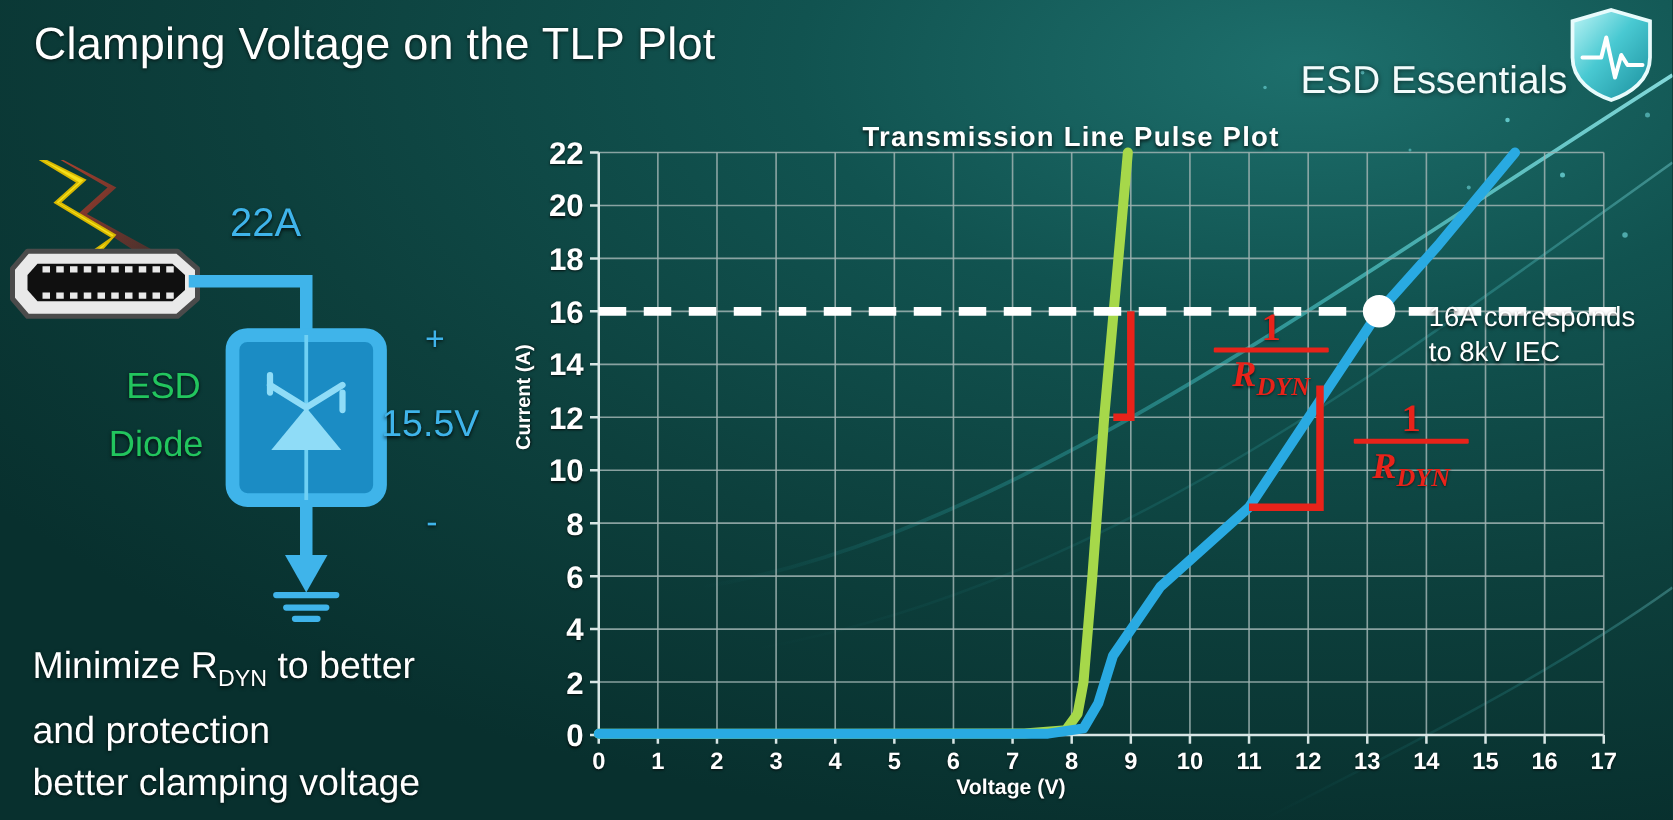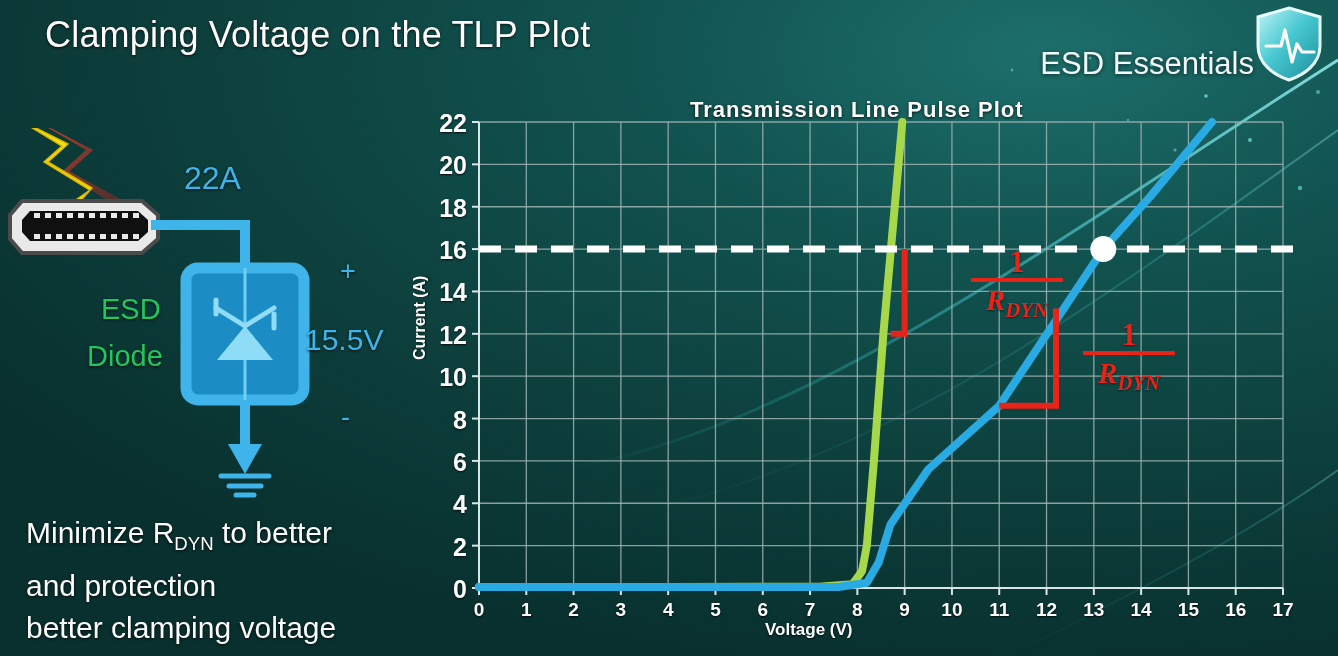--- a/index.html
+++ b/index.html
@@ -6,21 +6,21 @@
   body{
     width:1338px;height:656px;overflow:hidden;
     font-family:"Liberation Sans",sans-serif;
     background:#0c3533;
     position:relative;
   }
   
   #bg{position:absolute;inset:0;z-index:0;}
   
   #slide-title{
-    position:absolute;left:45px;top:14px;z-index:6;
+    position:absolute;left:27px;top:14px;z-index:6;
     font-size:36px;color:#ffffff;letter-spacing:.2px;
     text-shadow:0 1px 3px rgba(0,0,0,.75);
     white-space:nowrap;
   }
   
   #brand{position:absolute;right:14px;top:6px;z-index:6;display:flex;align-items:flex-end;gap:0;}
   #brand-text{font-size:31px;color:#f2fbfb;text-shadow:0 1px 4px rgba(0,0,0,.6);white-space:nowrap;}
   #brand-logo{width:70px;height:76px;display:block;}
   
   #diagram{position:absolute;left:0;top:128px;width:420px;height:380px;z-index:5;}
@@ -307,20 +307,22 @@
       </g>
       <path d="M64 494.9409090909091 Q158.58823529411765 494.9409090909091 253.1764705882353 494.9409090909091 Q328.84705882352944 494.83500000000004 404.5176470588235 494.7290909090909 Q421.0705882352941 493.45818181818186 437.6235294117647 492.1872727272727 Q442.3529411764706 485.6209090909091 447.08235294117645 479.05454545454546 Q449.44705882352935 466.3454545454546 451.8117647058823 453.6363636363636 Q455.3588235294117 411.27272727272725 458.90588235294115 368.90909090909093 Q463.63529411764705 305.3636363636364 468.36470588235295 241.81818181818184 Q473.0941176470588 188.86363636363637 477.82352941176464 135.90909090909093 Q482.55294117647054 82.95454545454547 487.2823529411764 30" fill="none" stroke="#a6d84a" stroke-width="8" stroke-linecap="round" stroke-linejoin="round"></path>
       <path d="M64 494.9409090909091 Q243.7176470588235 494.9409090909091 423.435294117647 494.9409090909091 Q437.62352941176465 492.82272727272726 451.8117647058823 490.70454545454544 Q457.7235294117647 480.6431818181818 463.63529411764705 470.58181818181816 Q469.54705882352937 451.5181818181818 475.45882352941175 432.45454545454544 Q494.3764705882353 404.9181818181818 513.2941176470588 377.3818181818182 Q548.7647058823529 345.6090909090909 584.2352941176471 313.83636363636367 Q636.2588235294118 235.46363636363637 688.2823529411764 157.09090909090907 Q711.9294117647058 130.61363636363635 735.5764705882352 104.13636363636363 Q766.3176470588235 67.06818181818181 797.0588235294117 30" fill="none" stroke="#29aae2" stroke-width="8" stroke-linecap="round" stroke-linejoin="round"></path>
       <line x1="64" y1="157.09090909090907" x2="882" y2="157.09090909090907" stroke="#ffffff" stroke-width="7" stroke-dasharray="22 14" stroke-linecap="butt"></line>
       <path d="M489.6470588235294 157.09090909090907 V241.81818181818184 H475.6470588235294" fill="none" stroke="#e8231a" stroke-width="6"></path>
       <path d="M584.2352941176471 313.83636363636367 H640.9882352941177 V216.40000000000003" fill="none" stroke="#e8231a" stroke-width="6"></path>
       <circle cx="688.2823529411764" cy="157.09090909090907" r="13" fill="#ffffff"></circle>
     </svg>
 
   <div id="note">
+    <div>16A corresponds</div>
+    <div>to 8kV IEC</div>
   </div>
 
   <div class="frac" style="left:556px;top:155px;width:92px;">
     <div class="num">1</div>
     <div class="bar"></div>
     <div class="den"><span>R</span><sub>DYN</sub></div>
   </div>
 
   <div class="frac" style="left:668px;top:228px;width:92px;">
     <div class="num">1</div>

